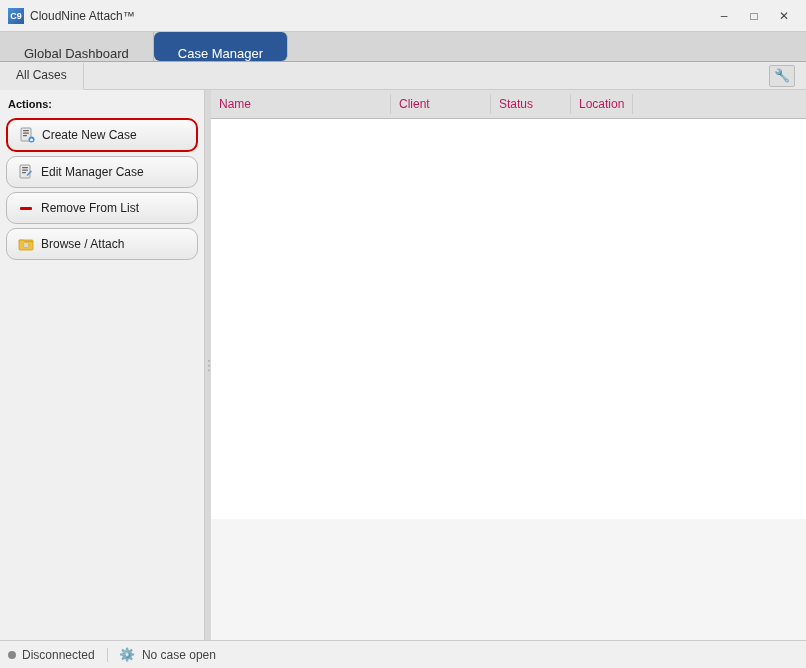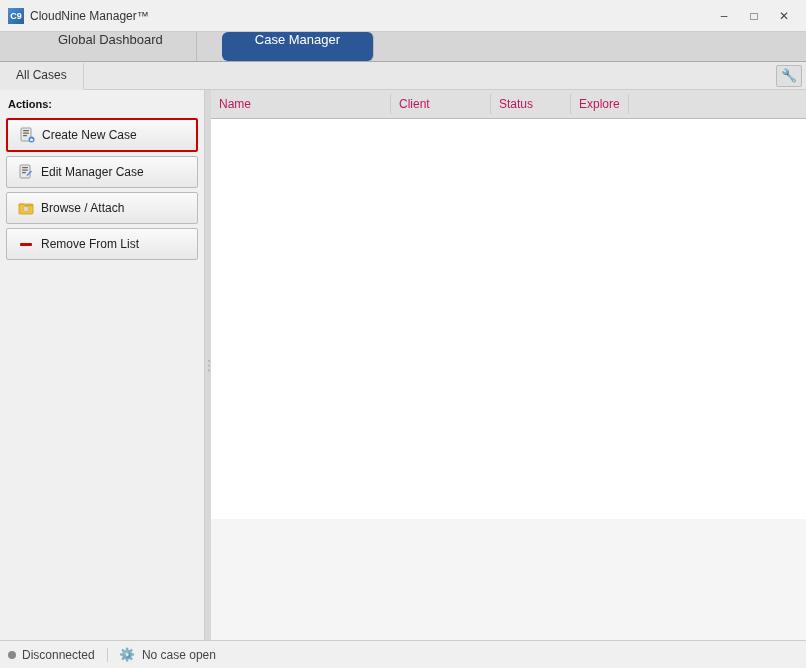--- a/index.html
+++ b/index.html
@@ -61,44 +61,43 @@
 
     
     .tab-bar {
       display: flex;
       background: #d6d6d6;
       height: 30px;
       border-bottom: 1px solid #aaa;
     }
     .tab {
       display: flex;
-      align-items: flex-start;
-      padding: 0 33px;
+      align-items: flex-end;
+      padding: 0 24px;
       font-size: 13px;
       cursor: pointer;
       border-right: 1px solid #bbb;
       color: #333;
       background: #d6d6d6;
-      margin-left: 25px;
     }
     .tab.active {
       background: #2b5797;
       color: white;
       border-radius: 6px;
     }
 
     
     .sub-tab-bar {
       display: flex;
       align-items: center;
       background: #e8e8e8;
       height: 28px;
       border-bottom: 1px solid #ccc;
       justify-content: space-between;
-      padding-right: 4px;
+      padding-right: 11px;
     }
     .sub-tab {
       display: flex;
       align-items: center;
       padding: 0 16px;
       height: 100%;
       font-size: 12px;
       cursor: pointer;
       border-right: 1px solid #ccc;
       background: #c8c8c8;
@@ -149,21 +148,21 @@
       align-items: center;
       gap: 6px;
       width: 100%;
       padding: 6px 10px;
       border: 1px solid #bbb;
       background: linear-gradient(to bottom, #fafafa, #e8e8e8);
       cursor: pointer;
       font-size: 12px;
       color: #222;
       margin-bottom: 4px;
-      border-radius: 2px;
+      border-radius: 10px;
       text-align: left;
     }
     .action-btn.highlighted {
       border: 2px solid #cc0000;
       background: linear-gradient(to bottom, #fafafa, #e8e8e8);
     }
     .btn-icon {
       width: 18px;
       height: 18px;
       flex-shrink: 0;
@@ -245,21 +244,21 @@
     }
   </style>
 </head>
 <body>
 
 <div class="title-bar">
   <div class="title-bar-left">
     <div class="app-icon">
       <span>C9</span>
     </div>
-    <span>CloudNine Manager™</span>
+    <span>CloudNine Attach™</span>
   </div>
   <div class="title-bar-controls">
     <button class="title-btn">–</button>
     <button class="title-btn">□</button>
     <button class="title-btn close">✕</button>
   </div>
 </div>
 
 <div class="tab-bar">
   <div class="tab">
@@ -308,48 +307,48 @@
           <rect x="4" y="8" width="4" height="1.2" rx="0.4" fill="#666"></rect>
           <path d="M9 10.5 L13 6.5 L14 7.5 L10 11.5 L8.5 12 Z" fill="#4a90d9"></path>
         </svg>
       </span>
       <span>Edit Manager Case</span>
     </button>
 
     <button class="action-btn">
       <span class="btn-icon">
         <svg width="16" height="16" viewBox="0 0 16 16">
+          <rect x="2" y="7" width="12" height="3" rx="1" fill="#cc0000"></rect>
+        </svg>
+      </span>
+      <span>Remove From List</span>
+    </button>
+
+    <button class="action-btn">
+      <span class="btn-icon">
+        <svg width="16" height="16" viewBox="0 0 16 16">
           <rect x="1" y="4" width="14" height="10" rx="1" fill="#f0c040" stroke="#c8a020" stroke-width="0.8"></rect>
           <path d="M1 6 L1 4.5 Q1 4 1.5 4 L5.5 4 L7 5.5 L14.5 5.5 Q15 5.5 15 6" fill="#f0c040" stroke="#c8a020" stroke-width="0.8"></path>
           <rect x="6" y="7" width="4" height="4" rx="0.5" fill="white" stroke="#aaa" stroke-width="0.6"></rect>
           <line x1="8" y1="7" x2="8" y2="11" stroke="#aaa" stroke-width="0.5"></line>
           <line x1="6" y1="9" x2="10" y2="9" stroke="#aaa" stroke-width="0.5"></line>
         </svg>
       </span>
       <span>Browse / Attach</span>
     </button>
-
-    <button class="action-btn">
-      <span class="btn-icon">
-        <svg width="16" height="16" viewBox="0 0 16 16">
-          <rect x="2" y="7" width="12" height="3" rx="1" fill="#cc0000"></rect>
-        </svg>
-      </span>
-      <span>Remove From List</span>
-    </button>
   </div>
 
   <div class="resize-handle"></div>
 
   <div class="table-area">
     <div class="table-header">
       <div class="table-header-cell">Name</div>
       <div class="table-header-cell">Client</div>
       <div class="table-header-cell">Status</div>
-      <div class="table-header-cell">Explore</div>
+      <div class="table-header-cell">Location</div>
       <div class="table-header-cell"></div>
     </div>
     <div class="table-body"></div>
   </div>
 
 </div>
 
 <div class="status-bar">
   <div class="status-section">
     <span class="status-dot"></span>

